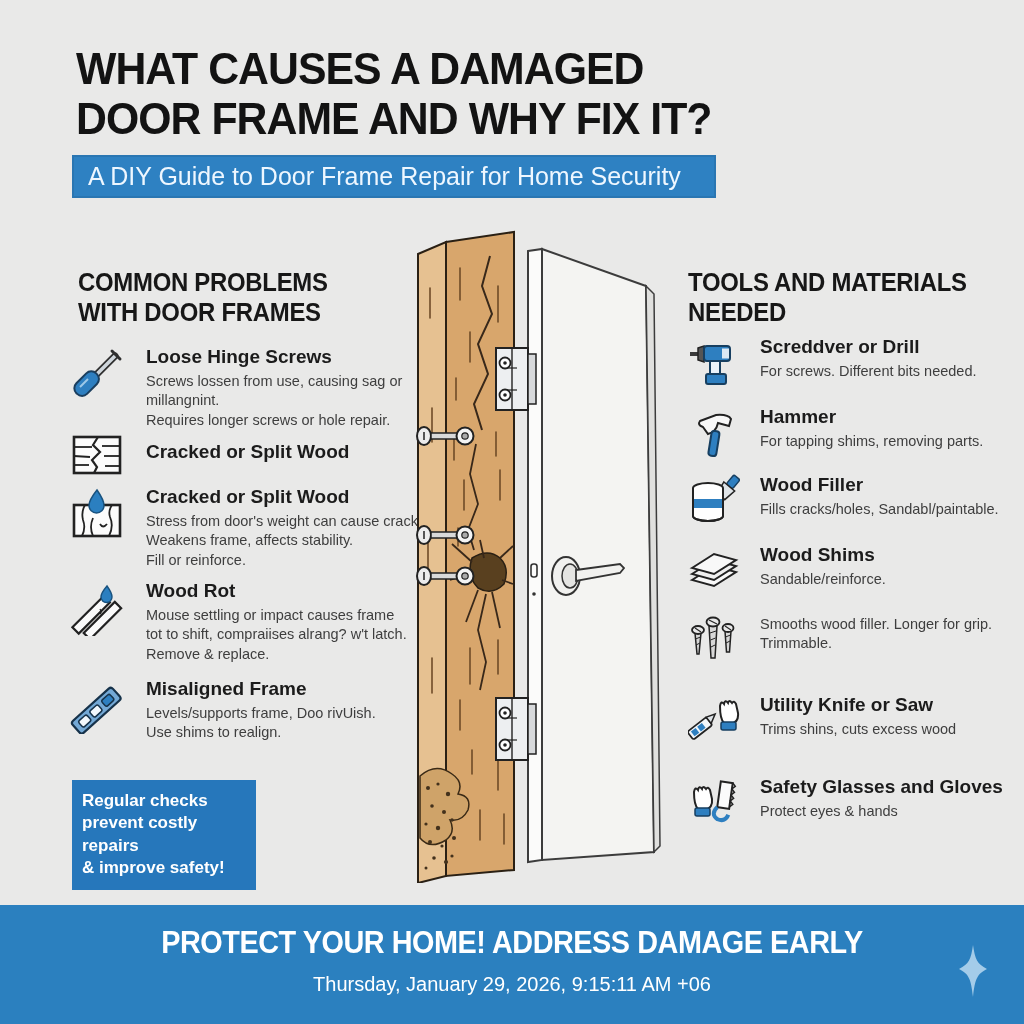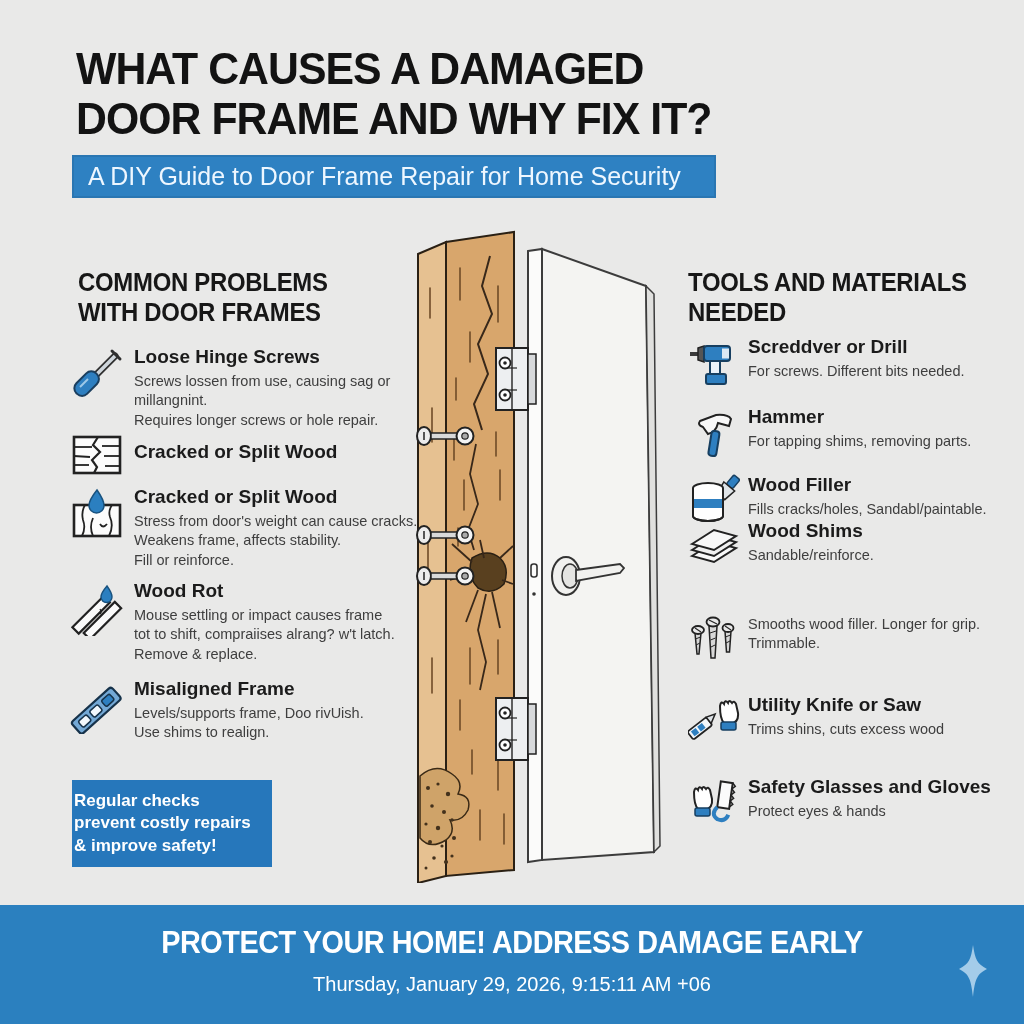--- a/index.html
+++ b/index.html
@@ -41,30 +41,30 @@
   .col-head.left  { left:78px;  top:268px; }
   .col-head.right { left:688px; top:268px; }
 
   
   .item { position:absolute; display:flex; align-items:flex-start; }
   .item.lft { left:64px;  width:392px; }
   .item.rgt { left:684px; width:338px; }
   .item.center-title { align-items:center; }
   .ic { flex:0 0 66px; display:flex; justify-content:center; }
   .item.rgt .ic { flex:0 0 60px; }
-  .txt { flex:1; padding-left:4px; }
+  .txt { flex:1; padding-left:4px;margin-left:12px; }
   .t { font-size:19px; font-weight:bold; color:#1b1b1b; line-height:1.2; }
   .d { font-size:14.5px; color:#3e3e3e; line-height:1.34; margin-top:3px; white-space:pre-line; }
 
   
   .callout {
-    position:absolute; left:72px; top:780px; width:200px;
+    position:absolute; left:72px; top:780px; width:184px;
     background:#2677bb; color:#fff;
     font-size:17px; font-weight:bold; line-height:1.32;
-    padding:10px 2px; white-space:pre-line;
+    padding:10px 10px; white-space:pre-line;
   }
 
   
   .footer {
     position:absolute; left:0; top:905px; width:1024px; height:119px;
     background:#2b80bf;
   }
   .footer .headline {
     position:absolute; left:0; right:0; top:20px;
     text-align:center;
@@ -361,21 +361,21 @@
         <path d="M5,25 h30 v9 h-30 z" fill="#2e7fc0"></path>
         <path d="M5,14 L5,42 a15,5 0 0,0 30,0 L35,14" fill="none" stroke="#222" stroke-width="2"></path>
       </svg>
     </div>
     <div class="txt">
       <div class="t">Wood Filler</div>
       <div class="d">Fills cracks/holes, Sandabl/paintable.</div>
     </div>
   </div>
 
-  <div class="item rgt" style="top:520px">
+  <div class="item rgt" style="top:544px">
     <div class="ic">
       <svg width="52" height="52" viewBox="0 0 52 52">
         <g fill="#f8f8f8" stroke="#222" stroke-width="2">
           <polygon points="4,36 26,22 48,28 26,42"></polygon>
           <polygon points="4,30 26,16 48,22 26,36" fill="#efefef"></polygon>
           <polygon points="4,24 26,10 48,16 26,30"></polygon>
         </g>
       </svg>
     </div>
     <div class="txt">

